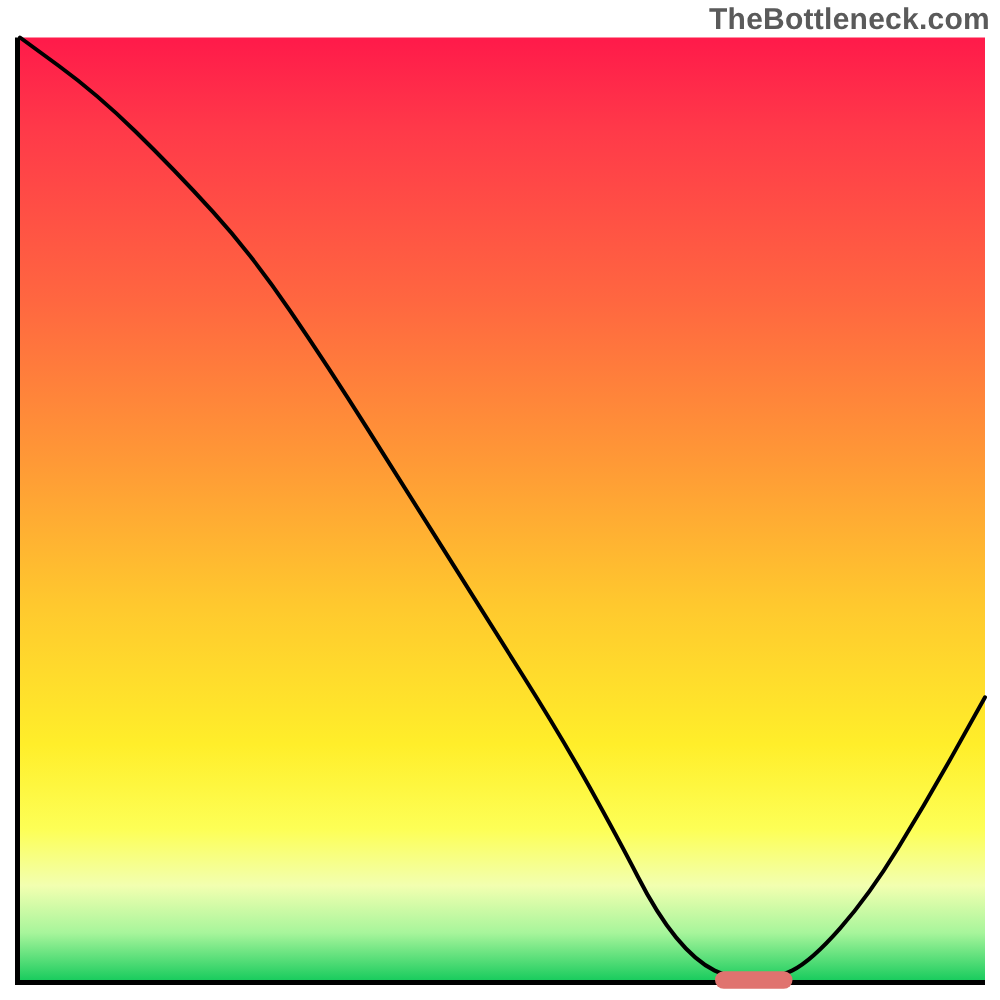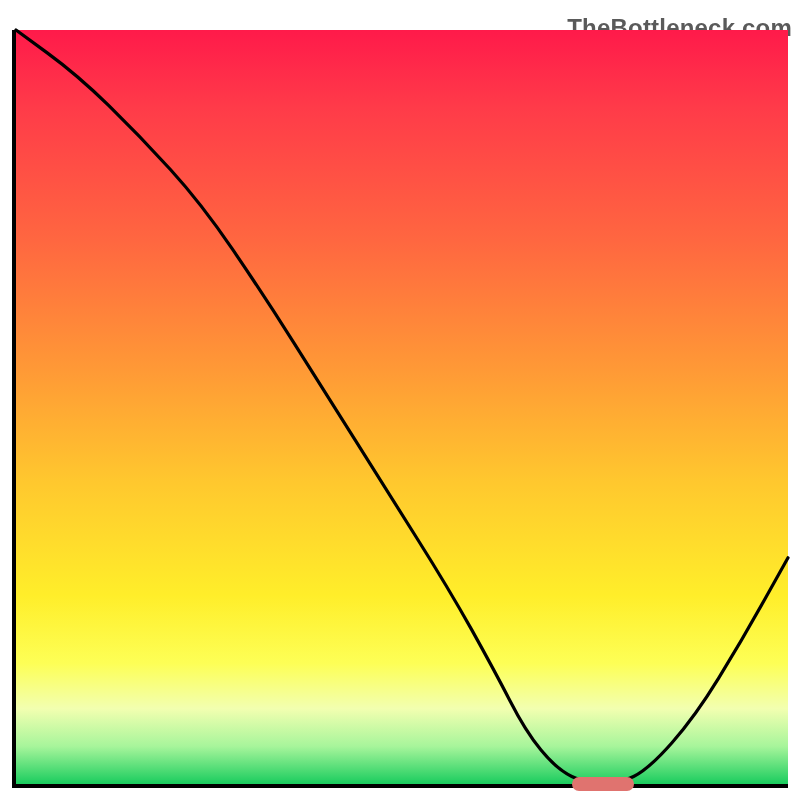--- a/index.html
+++ b/index.html
@@ -18,21 +18,20 @@
   }
   .watermark {
     position: absolute;
     top: 2px;
     right: 8px;
     font-size: 24px;
     font-weight: 600;
     color: #5a5a5a;
     letter-spacing: 0.2px;
     user-select: none;
-    margin-top: 12px;
   }
   .plot-area {
     position: absolute;
     left: 12px;
     top: 30px;
     width: 776px;
     height: 758px;
     border: 4px solid #000;
     border-top: none;
     border-right: none;

